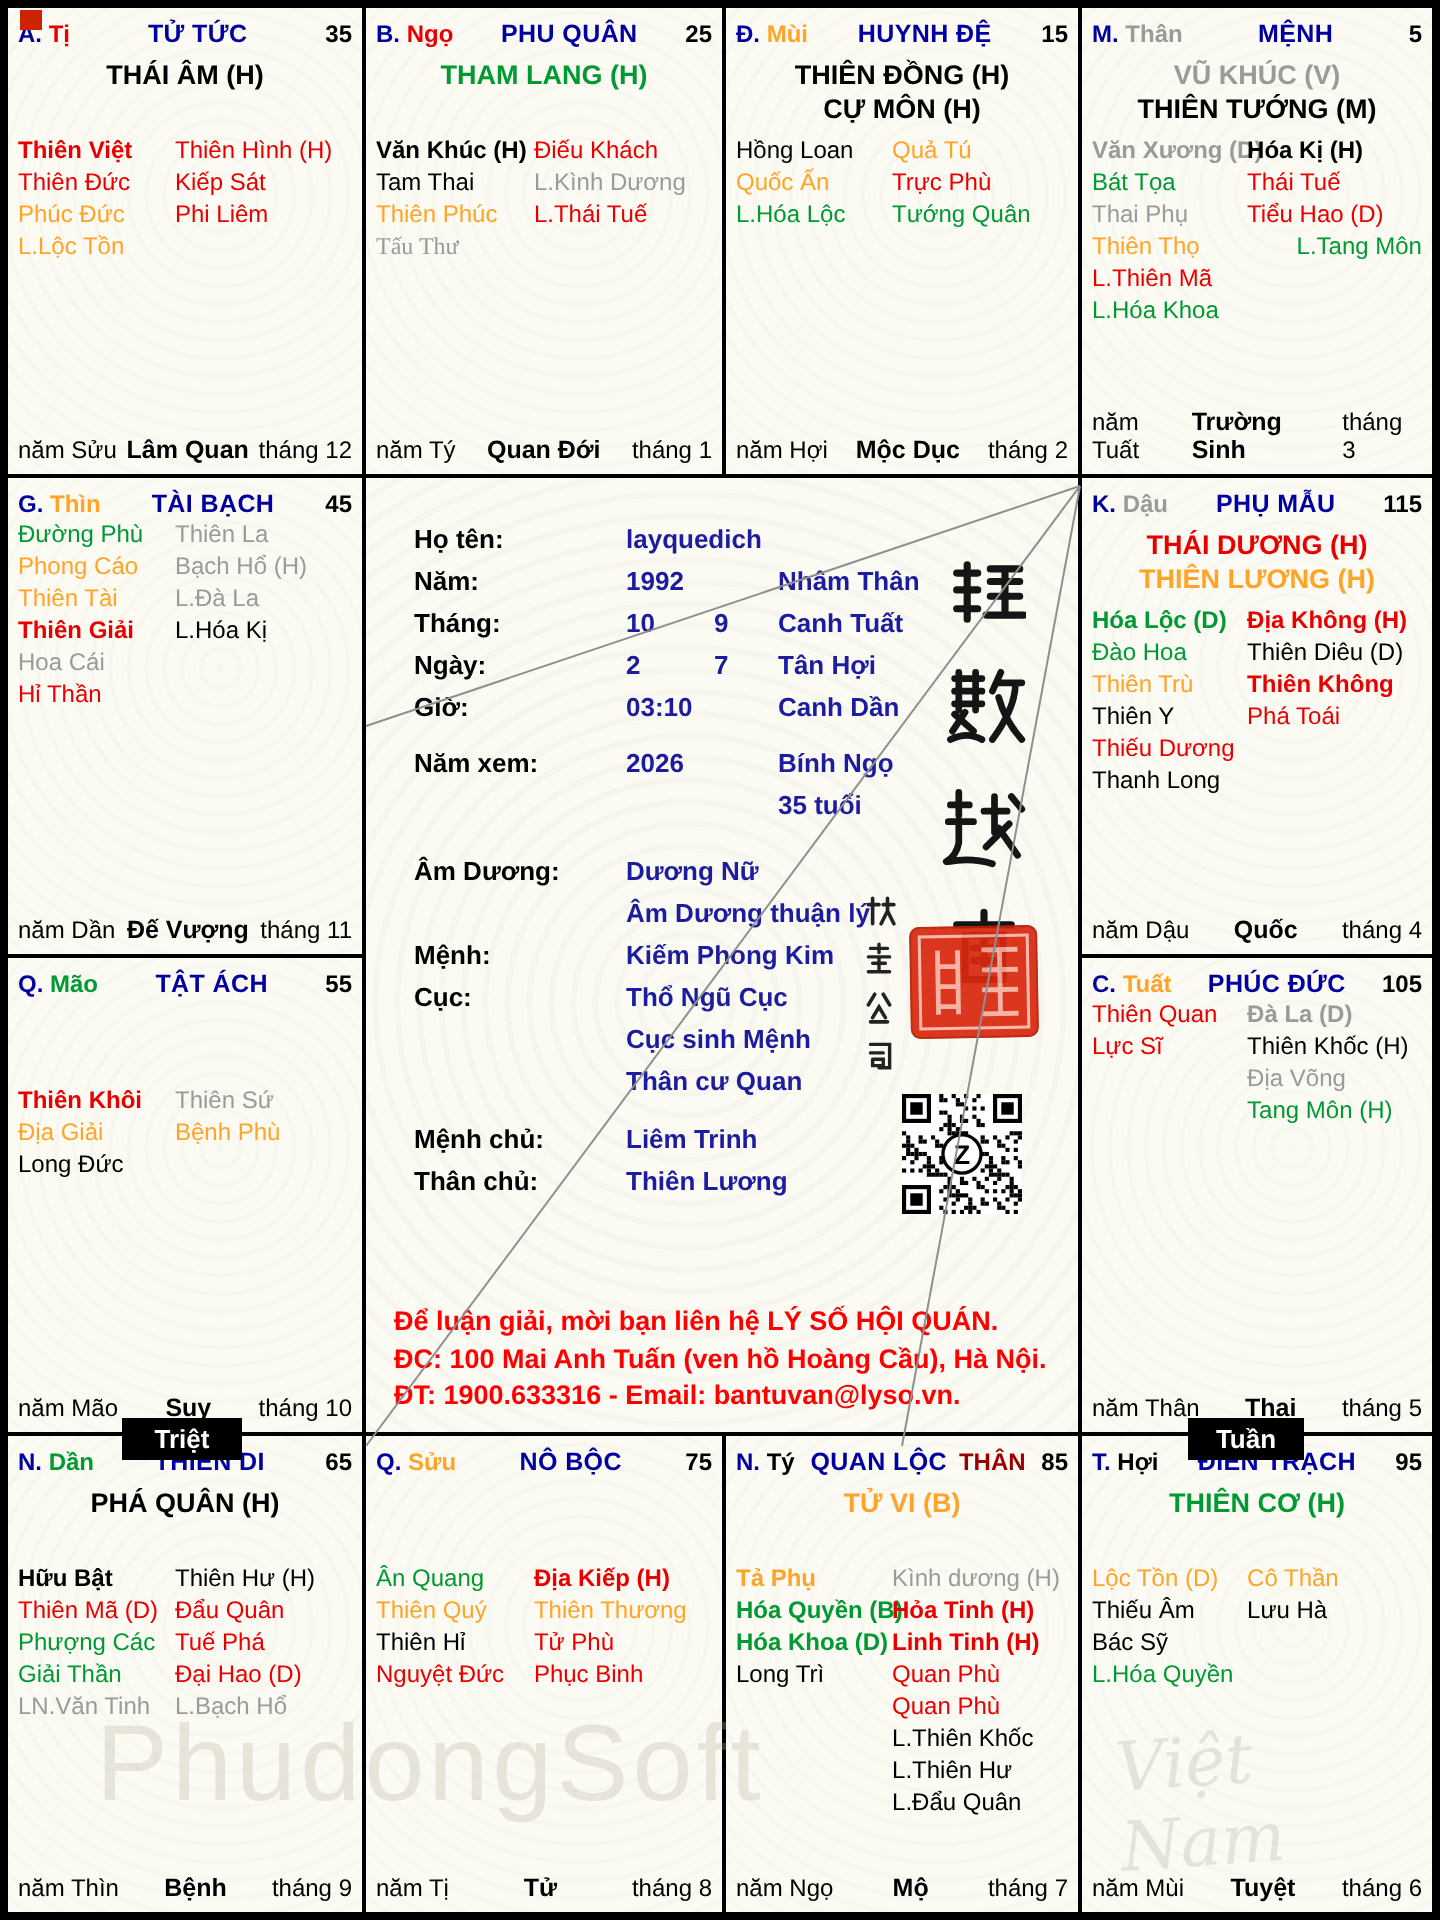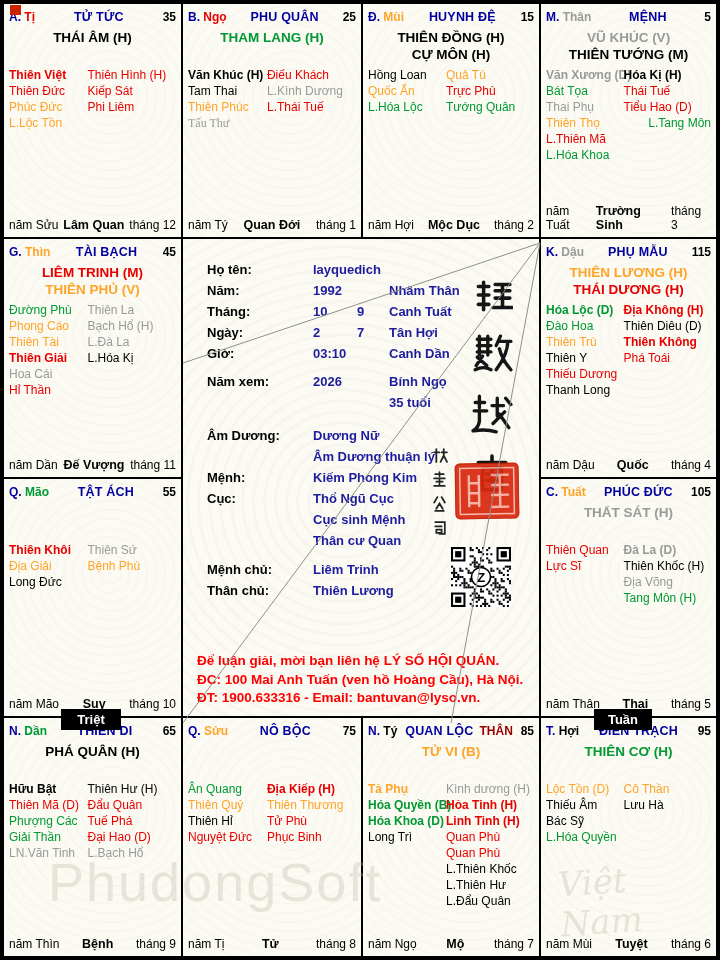--- a/index.html
+++ b/index.html
@@ -199,24 +199,20 @@
       </div>
     </div>
 
   <div class="palace" id="p4">
       <div class="ph">
         <span class="canchi"><span class="can">G. </span><span style="color: rgb(255, 164, 40);">Thìn</span></span>
         <span class="sp"></span>
         <span class="pname">TÀI BẠCH</span>
         <span class="sp"></span>
         <span class="pnum">45</span>
-      </div>
-      <div class="pmain">
-        <div style="color: rgb(232, 0, 0);">LIÊM TRINH (M)</div>
-        <div style="color: rgb(255, 164, 40);">THIÊN PHỦ (V)</div>
       </div>
       <div class="pcols">
         <div class="colL">
           <div class="star" style="color: rgb(0, 153, 51);">Đường Phù</div>
           <div class="star" style="color: rgb(255, 164, 40);">Phong Cáo</div>
           <div class="star" style="color: rgb(255, 164, 40);">Thiên Tài</div>
           <div class="star" style="color: rgb(232, 0, 0); font-weight: bold;">Thiên Giải</div>
           <div class="star" style="color: rgb(154, 154, 154);">Hoa Cái</div>
           <div class="star" style="color: rgb(232, 0, 0);">Hỉ Thần</div>
         </div>
@@ -540,22 +536,22 @@
 
   <div class="palace pc2" id="p5">
       <div class="ph">
         <span class="canchi"><span class="can">K. </span><span style="color: rgb(154, 154, 154);">Dậu</span></span>
         <span class="sp"></span>
         <span class="pname">PHỤ MẪU</span>
         <span class="sp"></span>
         <span class="pnum">115</span>
       </div>
       <div class="pmain">
+        <div style="color: rgb(232, 0, 0);">THÁI DƯƠNG (H)</div>
         <div style="color: rgb(255, 164, 40);">THIÊN LƯƠNG (H)</div>
-        <div style="color: rgb(232, 0, 0);">THÁI DƯƠNG (H)</div>
       </div>
       <div class="pcols">
         <div class="colL">
           <div class="star" style="color: rgb(0, 153, 51); font-weight: bold;">Hóa Lộc (D)</div>
           <div class="star" style="color: rgb(0, 153, 51);">Đào Hoa</div>
           <div class="star" style="color: rgb(255, 164, 40);">Thiên Trù</div>
           <div class="star" style="color: rgb(0, 0, 0);">Thiên Y</div>
           <div class="star" style="color: rgb(232, 0, 0);">Thiếu Dương</div>
           <div class="star" style="color: rgb(0, 0, 0);">Thanh Long</div>
         </div>
@@ -602,23 +598,20 @@
         <span>tháng 10</span>
       </div>
     </div>
   <div class="palace pc4" id="p7">
       <div class="ph">
         <span class="canchi"><span class="can">C. </span><span style="color: rgb(255, 164, 40);">Tuất</span></span>
         <span class="sp"></span>
         <span class="pname">PHÚC ĐỨC</span>
         <span class="sp"></span>
         <span class="pnum">105</span>
-      </div>
-      <div class="pmain">
-        <div style="color: rgb(154, 154, 154);">THẤT SÁT (H)</div>
       </div>
       <div class="pcols">
         <div class="colL">
           <div class="star" style="color: rgb(232, 0, 0);">Thiên Quan</div>
           <div class="star" style="color: rgb(232, 0, 0);">Lực Sĩ</div>
         </div>
         <div class="colR">
           <div class="star" style="color: rgb(154, 154, 154); font-weight: bold;">Đà La (D)</div>
           <div class="star" style="color: rgb(0, 0, 0);">Thiên Khốc (H)</div>
           <div class="star" style="color: rgb(154, 154, 154);">Địa Võng</div>

